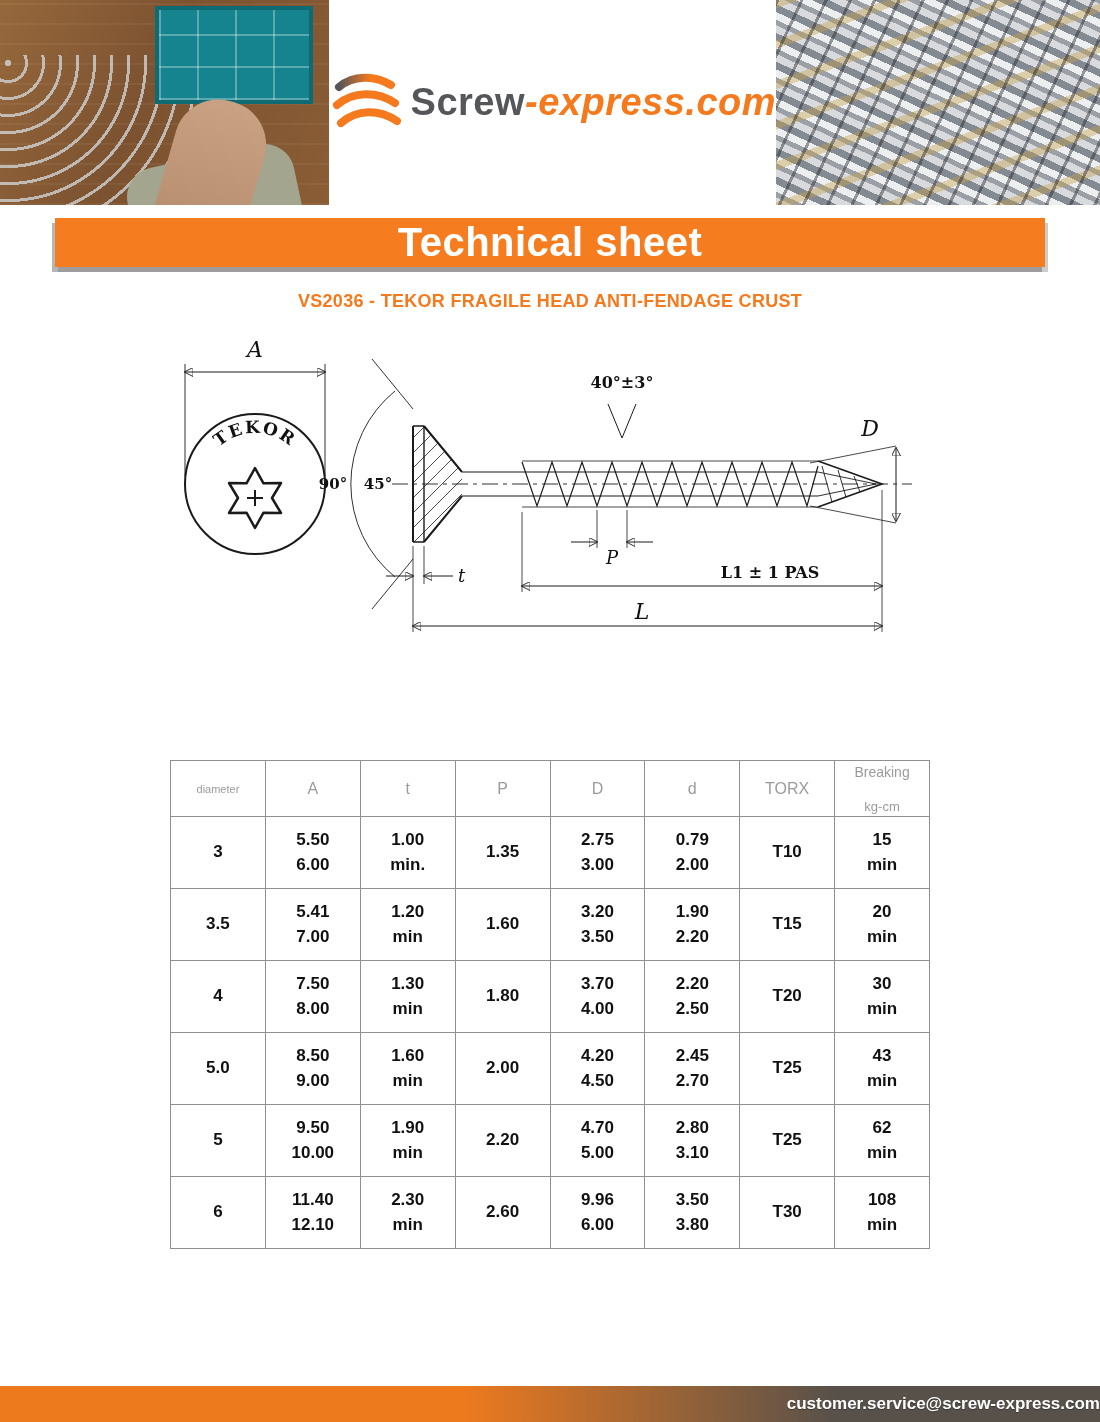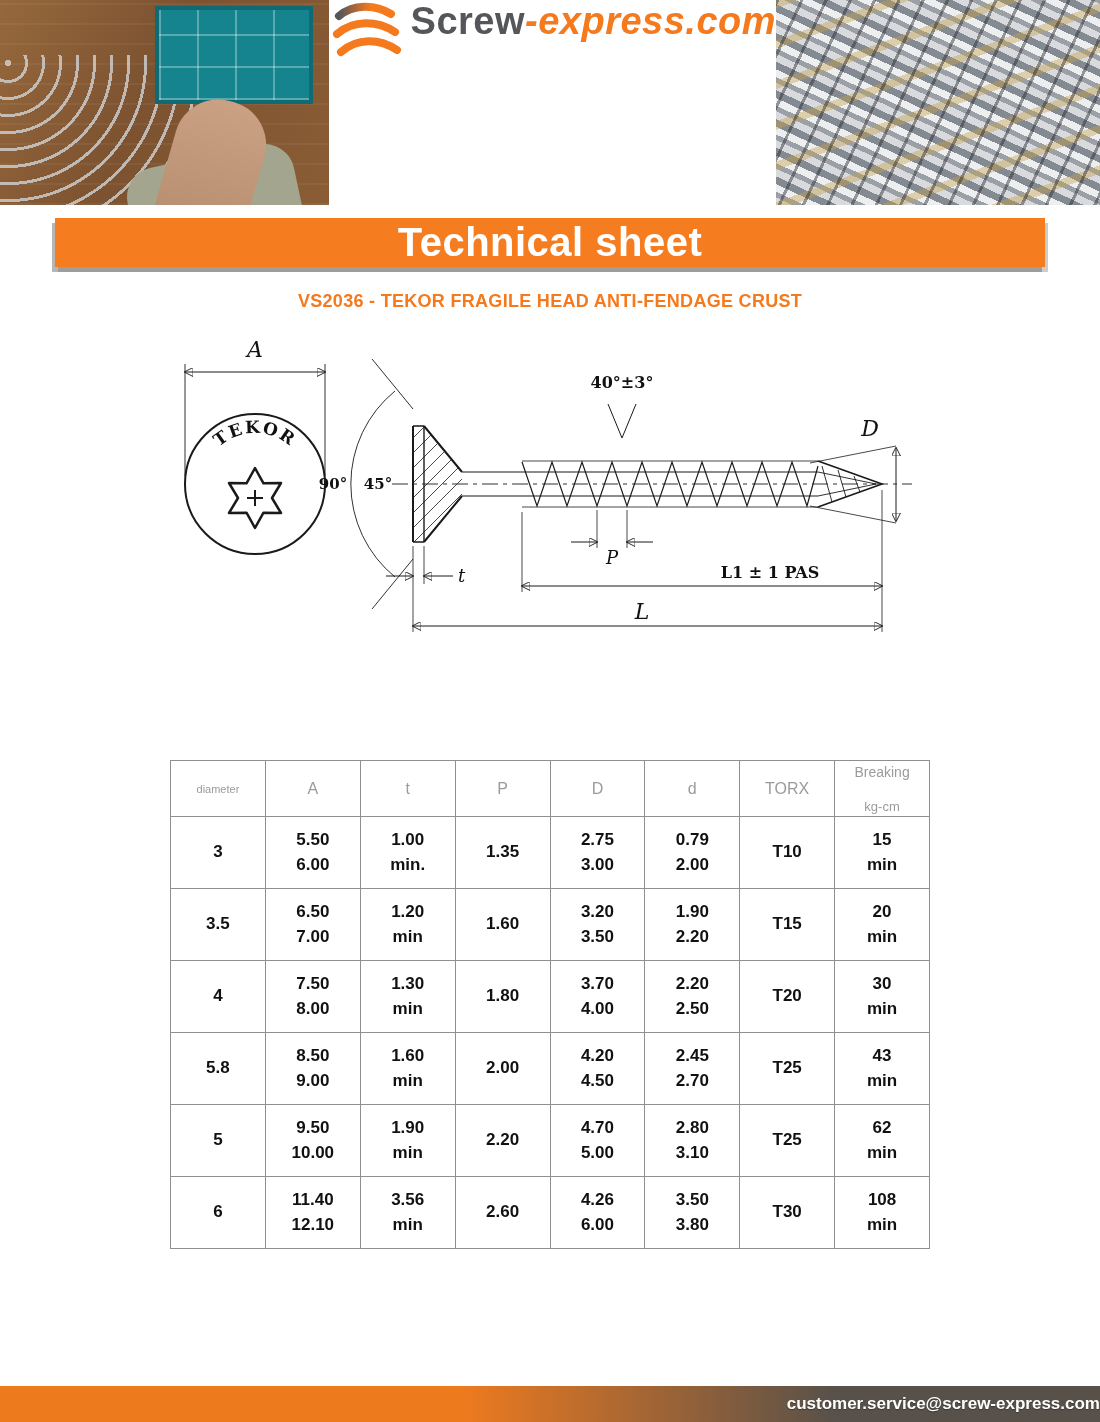--- a/index.html
+++ b/index.html
@@ -28,21 +28,21 @@
       repeating-linear-gradient(90deg, rgba(255,255,255,.3) 0 2px, transparent 2px 38px),
       repeating-linear-gradient(0deg, rgba(255,255,255,.3) 0 2px, transparent 2px 32px),
       #15848e; }
   .scatter { position:absolute; left:0; top:55px; width:220px; height:150px; opacity:.75;
     background: repeating-radial-gradient(circle at 8px 8px, #d5dade 0 3px, transparent 3px 17px); }
   .hand { position:absolute; right:70px; bottom:-34px; width:92px; height:140px;
     background:linear-gradient(#caa183,#b68e6f); border-radius:44px 44px 8px 8px; transform:rotate(16deg); }
   .sleeve { position:absolute; right:28px; bottom:-60px; width:170px; height:110px;
     background:#a3a58e; border-radius:30px; transform:rotate(-12deg); }
 
-  .logo-area { flex:1; display:flex; align-items:flex-start; justify-content:center; gap:8px; }
+  .logo-area { flex:1; display:flex; align-items:center; justify-content:center; gap:8px; }
   .logo-text { font-size:38px; letter-spacing:.5px; white-space:nowrap; }
   .logo-brand { font-weight:700; color:#55565a; }
   .logo-suffix { font-weight:700; font-style:italic; color:#f5791d; }
 
   
   .banner { margin:13px 55px 4px 55px; height:49px; background:#f57d1f;
     display:flex; align-items:center; justify-content:center;
     box-shadow:-3px 5px 0 rgba(110,110,110,.50), 3px 5px 0 rgba(110,110,110,.35); }
   .banner-title { color:#ffffff; font-size:40px; font-weight:700; letter-spacing:.5px; }
 
@@ -224,21 +224,21 @@
           <td>
             <div>15</div>
             <div>min</div>
           </td>
         </tr>
         <tr>
           <td>
             <div>3.5</div>
           </td>
           <td>
-            <div>6.50</div>
+            <div>5.41</div>
             <div>7.00</div>
           </td>
           <td>
             <div>1.20</div>
             <div>min</div>
           </td>
           <td>
             <div>1.60</div>
           </td>
           <td>
@@ -283,21 +283,21 @@
           <td>
             <div>T20</div>
           </td>
           <td>
             <div>30</div>
             <div>min</div>
           </td>
         </tr>
         <tr>
           <td>
-            <div>5.8</div>
+            <div>5.0</div>
           </td>
           <td>
             <div>8.50</div>
             <div>9.00</div>
           </td>
           <td>
             <div>1.60</div>
             <div>min</div>
           </td>
           <td>
@@ -352,28 +352,28 @@
         </tr>
         <tr>
           <td>
             <div>6</div>
           </td>
           <td>
             <div>11.40</div>
             <div>12.10</div>
           </td>
           <td>
-            <div>3.56</div>
+            <div>2.30</div>
             <div>min</div>
           </td>
           <td>
             <div>2.60</div>
           </td>
           <td>
-            <div>4.26</div>
+            <div>9.96</div>
             <div>6.00</div>
           </td>
           <td>
             <div>3.50</div>
             <div>3.80</div>
           </td>
           <td>
             <div>T30</div>
           </td>
           <td>

